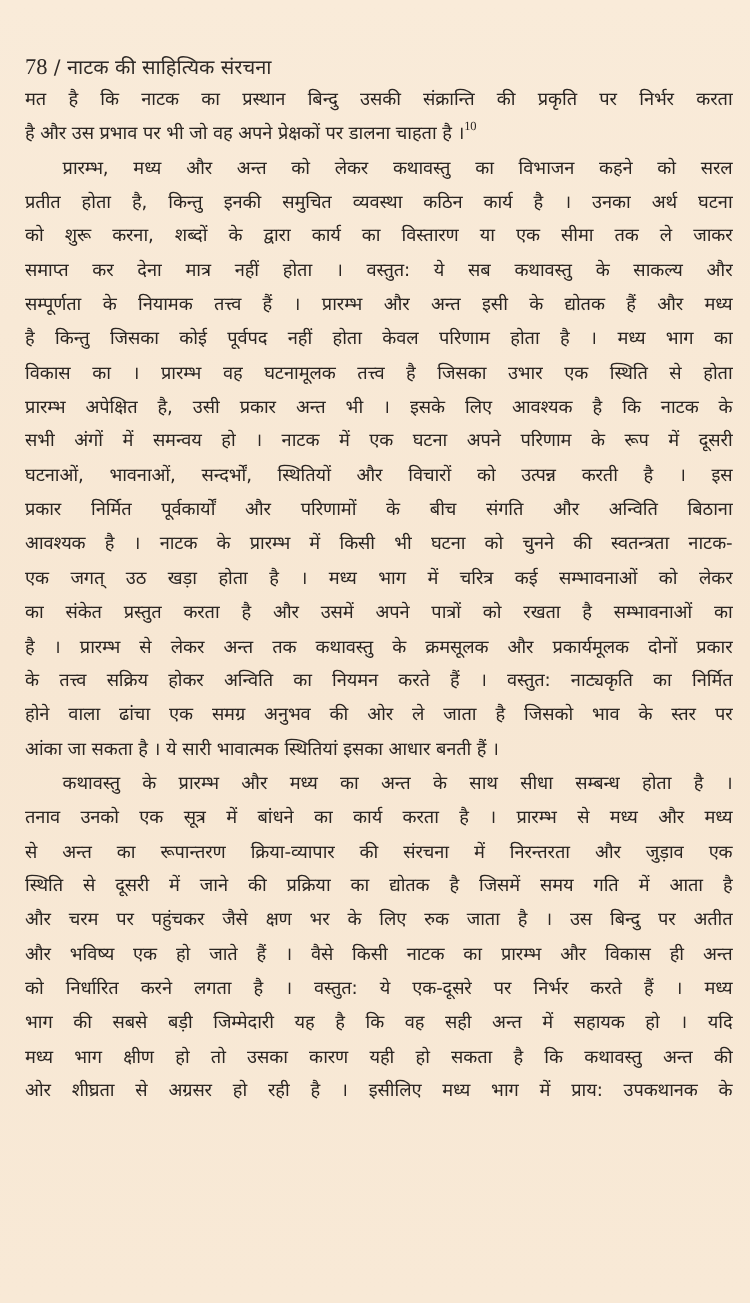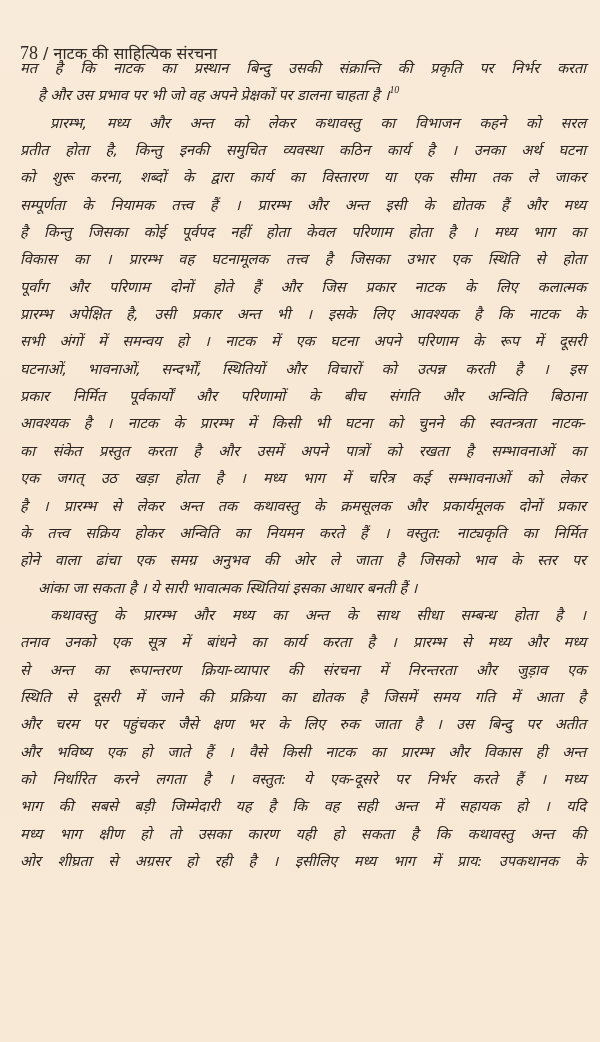--- a/index.html
+++ b/index.html
@@ -33,37 +33,35 @@
       color: #2f2a27;
       margin-top: 20px;
     }
     .running-head .page-num {
       font-family: "Liberation Serif", "DejaVu Serif", serif;
       font-size: 18px;
     }
     .body-text {
       position: absolute;
       left: 20px;
-      top: 54px;
+      top: 66px;
       width: 566px;
-      font-style: italic;
     }
     .line {
       height: 27.35px;
       line-height: 27.35px;
       font-size: 14.6px;
       white-space: nowrap;
       overflow: visible;
       letter-spacing: -0.1px;
       text-align: justify;
       text-align-last: justify;
     }
     .line.last {
       text-align-last: left;
-      margin-left: 18px;
     }
     .line.indent {
       padding-left: 30px;
     }
     sup {
       font-family: "Liberation Serif", "DejaVu Serif", serif;
       font-size: 10px;
       line-height: 0;
       vertical-align: 7px;
     }
@@ -83,31 +81,31 @@
 
     <div>
       <div class="line">मत है कि नाटक का प्रस्थान बिन्दु उसकी संक्रान्ति की प्रकृति पर निर्भर करता</div>
       <div class="line last"><span>है और उस प्रभाव पर भी जो वह अपने प्रेक्षकों पर डालना चाहता है ।</span><sup>10</sup></div>
     </div>
 
     <div>
       <div class="line indent">प्रारम्भ, मध्य और अन्त को लेकर कथावस्तु का विभाजन कहने को सरल</div>
       <div class="line">प्रतीत होता है, किन्तु इनकी समुचित व्यवस्था कठिन कार्य है । उनका अर्थ घटना</div>
       <div class="line">को शुरू करना, शब्दों के द्वारा कार्य का विस्तारण या एक सीमा तक ले जाकर</div>
+      <div class="line">समाप्त कर देना मात्र नहीं होता । वस्तुत: ये सब कथावस्तु के साकल्य और</div>
       <div class="line">सम्पूर्णता के नियामक तत्त्व हैं । प्रारम्भ और अन्त इसी के द्योतक हैं और मध्य</div>
       <div class="line">है किन्तु जिसका कोई पूर्वपद नहीं होता केवल परिणाम होता है । मध्य भाग का</div>
       <div class="line">विकास का । प्रारम्भ वह घटनामूलक तत्त्व है जिसका उभार एक स्थिति से होता</div>
-      <div class="line">पूर्वांग और परिणाम दोनों होते हैं और जिस प्रकार नाटक के लिए कलात्मक</div>
       <div class="line">प्रारम्भ अपेक्षित है, उसी प्रकार अन्त भी । इसके लिए आवश्यक है कि नाटक के</div>
       <div class="line">सभी अंगों में समन्वय हो । नाटक में एक घटना अपने परिणाम के रूप में दूसरी</div>
       <div class="line">घटनाओं, भावनाओं, सन्दर्भों, स्थितियों और विचारों को उत्पन्न करती है । इस</div>
       <div class="line">प्रकार निर्मित पूर्वकार्यों और परिणामों के बीच संगति और अन्विति बिठाना</div>
       <div class="line">आवश्यक है । नाटक के प्रारम्भ में किसी भी घटना को चुनने की स्वतन्त्रता नाटक-</div>
+      <div class="line">एक जगत् उठ खड़ा होता है । मध्य भाग में चरित्र कई सम्भावनाओं को लेकर</div>
       <div class="line">का संकेत प्रस्तुत करता है और उसमें अपने पात्रों को रखता है सम्भावनाओं का</div>
-      <div class="line">एक जगत् उठ खड़ा होता है । मध्य भाग में चरित्र कई सम्भावनाओं को लेकर</div>
       <div class="line">है । प्रारम्भ से लेकर अन्त तक कथावस्तु के क्रमसूलक और प्रकार्यमूलक दोनों प्रकार</div>
       <div class="line">के तत्त्व सक्रिय होकर अन्विति का नियमन करते हैं । वस्तुत: नाट्यकृति का निर्मित</div>
       <div class="line">होने वाला ढांचा एक समग्र अनुभव की ओर ले जाता है जिसको भाव के स्तर पर</div>
       <div class="line last">आंका जा सकता है । ये सारी भावात्मक स्थितियां इसका आधार बनती हैं ।</div>
     </div>
 
     <div>
       <div class="line indent">कथावस्तु के प्रारम्भ और मध्य का अन्त के साथ सीधा सम्बन्ध होता है ।</div>
       <div class="line">तनाव उनको एक सूत्र में बांधने का कार्य करता है । प्रारम्भ से मध्य और मध्य</div>
       <div class="line">से अन्त का रूपान्तरण क्रिया-व्यापार की संरचना में निरन्तरता और जुड़ाव एक</div>

